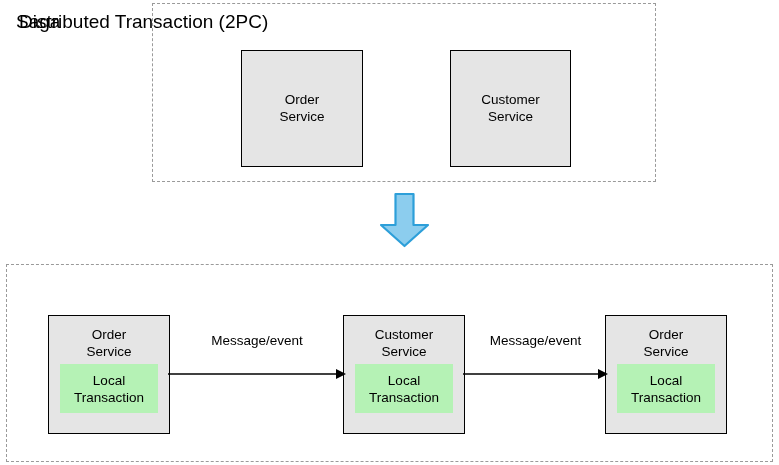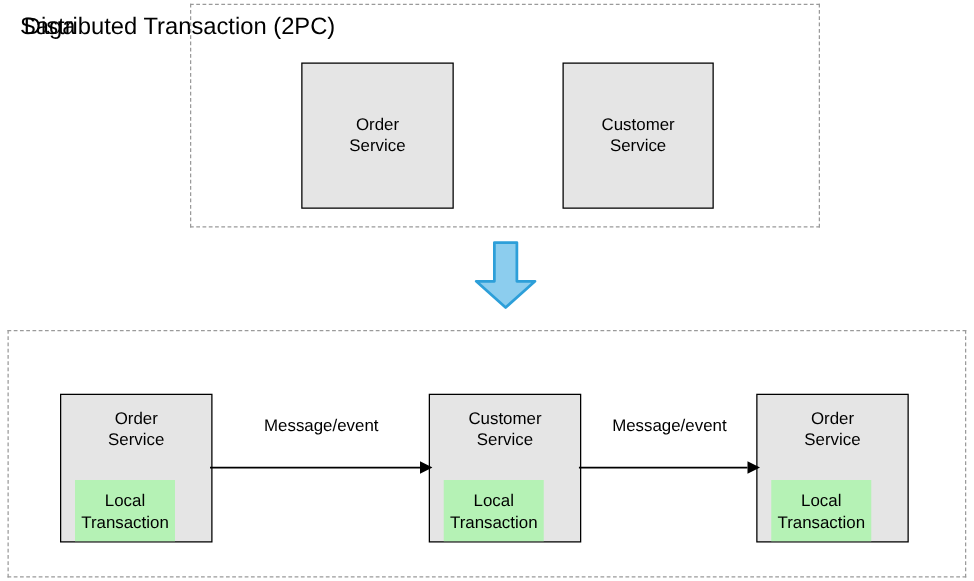--- a/index.html
+++ b/index.html
@@ -86,22 +86,22 @@
   
   #box-saga-1 { left: 48px;  top: 315px; width: 122px; height: 119px; }
   #box-saga-2 { left: 343px; top: 315px; width: 122px; height: 119px; }
   #box-saga-3 { left: 605px; top: 315px; width: 122px; height: 119px; }
 
   .saga-box .service-label { top: 10px; }
 
   .local-tx {
     position: absolute;
     left: 11px;
-    top: 68px;
-    width: 80px;
+    top: 48px;
+    width: 98px;
     height: 49px;
     background: #b5f2b5;
     display: flex;
     align-items: center;
     justify-content: center;
     box-sizing: border-box;
   }
   .local-tx-label {
     text-align: center;
     font-size: 13.5px;

